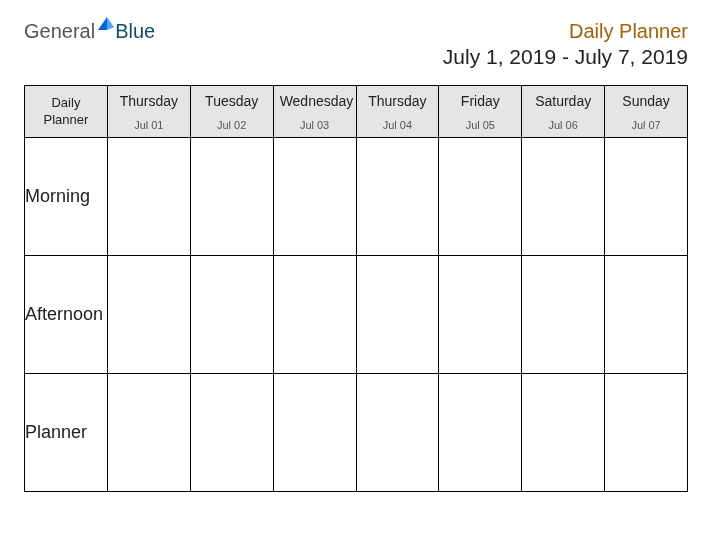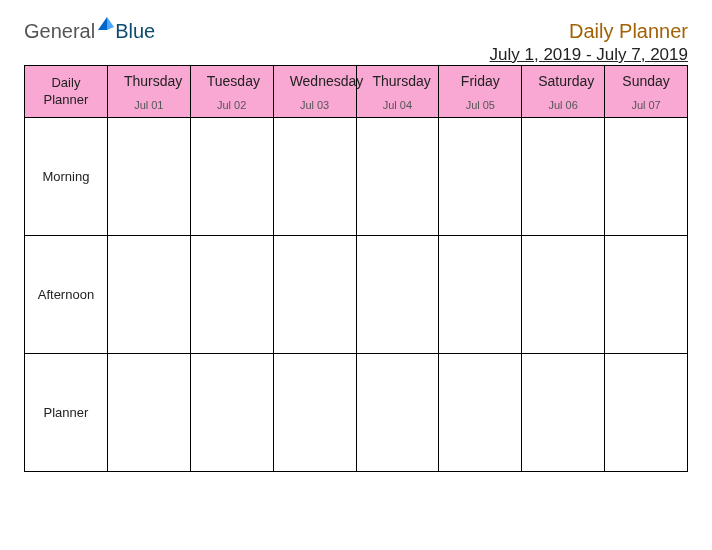--- a/index.html
+++ b/index.html
@@ -8,20 +8,21 @@
       height: 550px;
       background: #fff;
       font-family: Arial, sans-serif;
       padding: 20px 24px;
       position: relative;
     }
     .header {
       display: flex;
       justify-content: space-between;
       align-items: flex-start;
+      margin-bottom: 16px;
     }
     .logo {
       display: flex;
       align-items: center;
       font-size: 20px;
       font-weight: 400;
     }
     .logo-general { color: #555; }
     .logo-blue { color: #0c4a6e; }
     .logo-icon {
@@ -30,37 +31,36 @@
     }
     .title-block {
       text-align: right;
     }
     .title {
       font-size: 20px;
       color: #a16207;
       margin-bottom: 2px;
     }
     .date-range {
-      font-size: 17px;
+      font-size: 21px;
       color: #222;
-      text-decoration: underline;
     }
     table {
       width: 100%;
       border-collapse: collapse;
       table-layout: fixed;
     }
     th, td {
       border: 1px solid #000;
     }
     th {
       font-weight: normal;
-      padding: 6px 16px;
+      padding: 6px 6px;
       text-align: center;
-      background: #f9a8d4;
+      background: #e5e5e5;
       height: 52px;
       vertical-align: middle;
     }
     th.corner {
       font-size: 13px;
       color: #222;
       line-height: 1.3;
     }
     th .day-name {
       font-size: 14px;
@@ -71,22 +71,21 @@
       font-size: 11px;
       color: #555;
       display: block;
       margin-top: 10px;
     }
     td {
       height: 118px;
       vertical-align: middle;
     }
     td.row-label {
-      font-size: 13px;
-      text-align: center;
+      font-size: 18px;
       color: #222;
     }
     .corner-line1, .corner-line2 { display: block; }
   </style>
 </head>
 <body>
 
 <div class="header">
   <div class="logo">
     <span class="logo-general">General</span>

